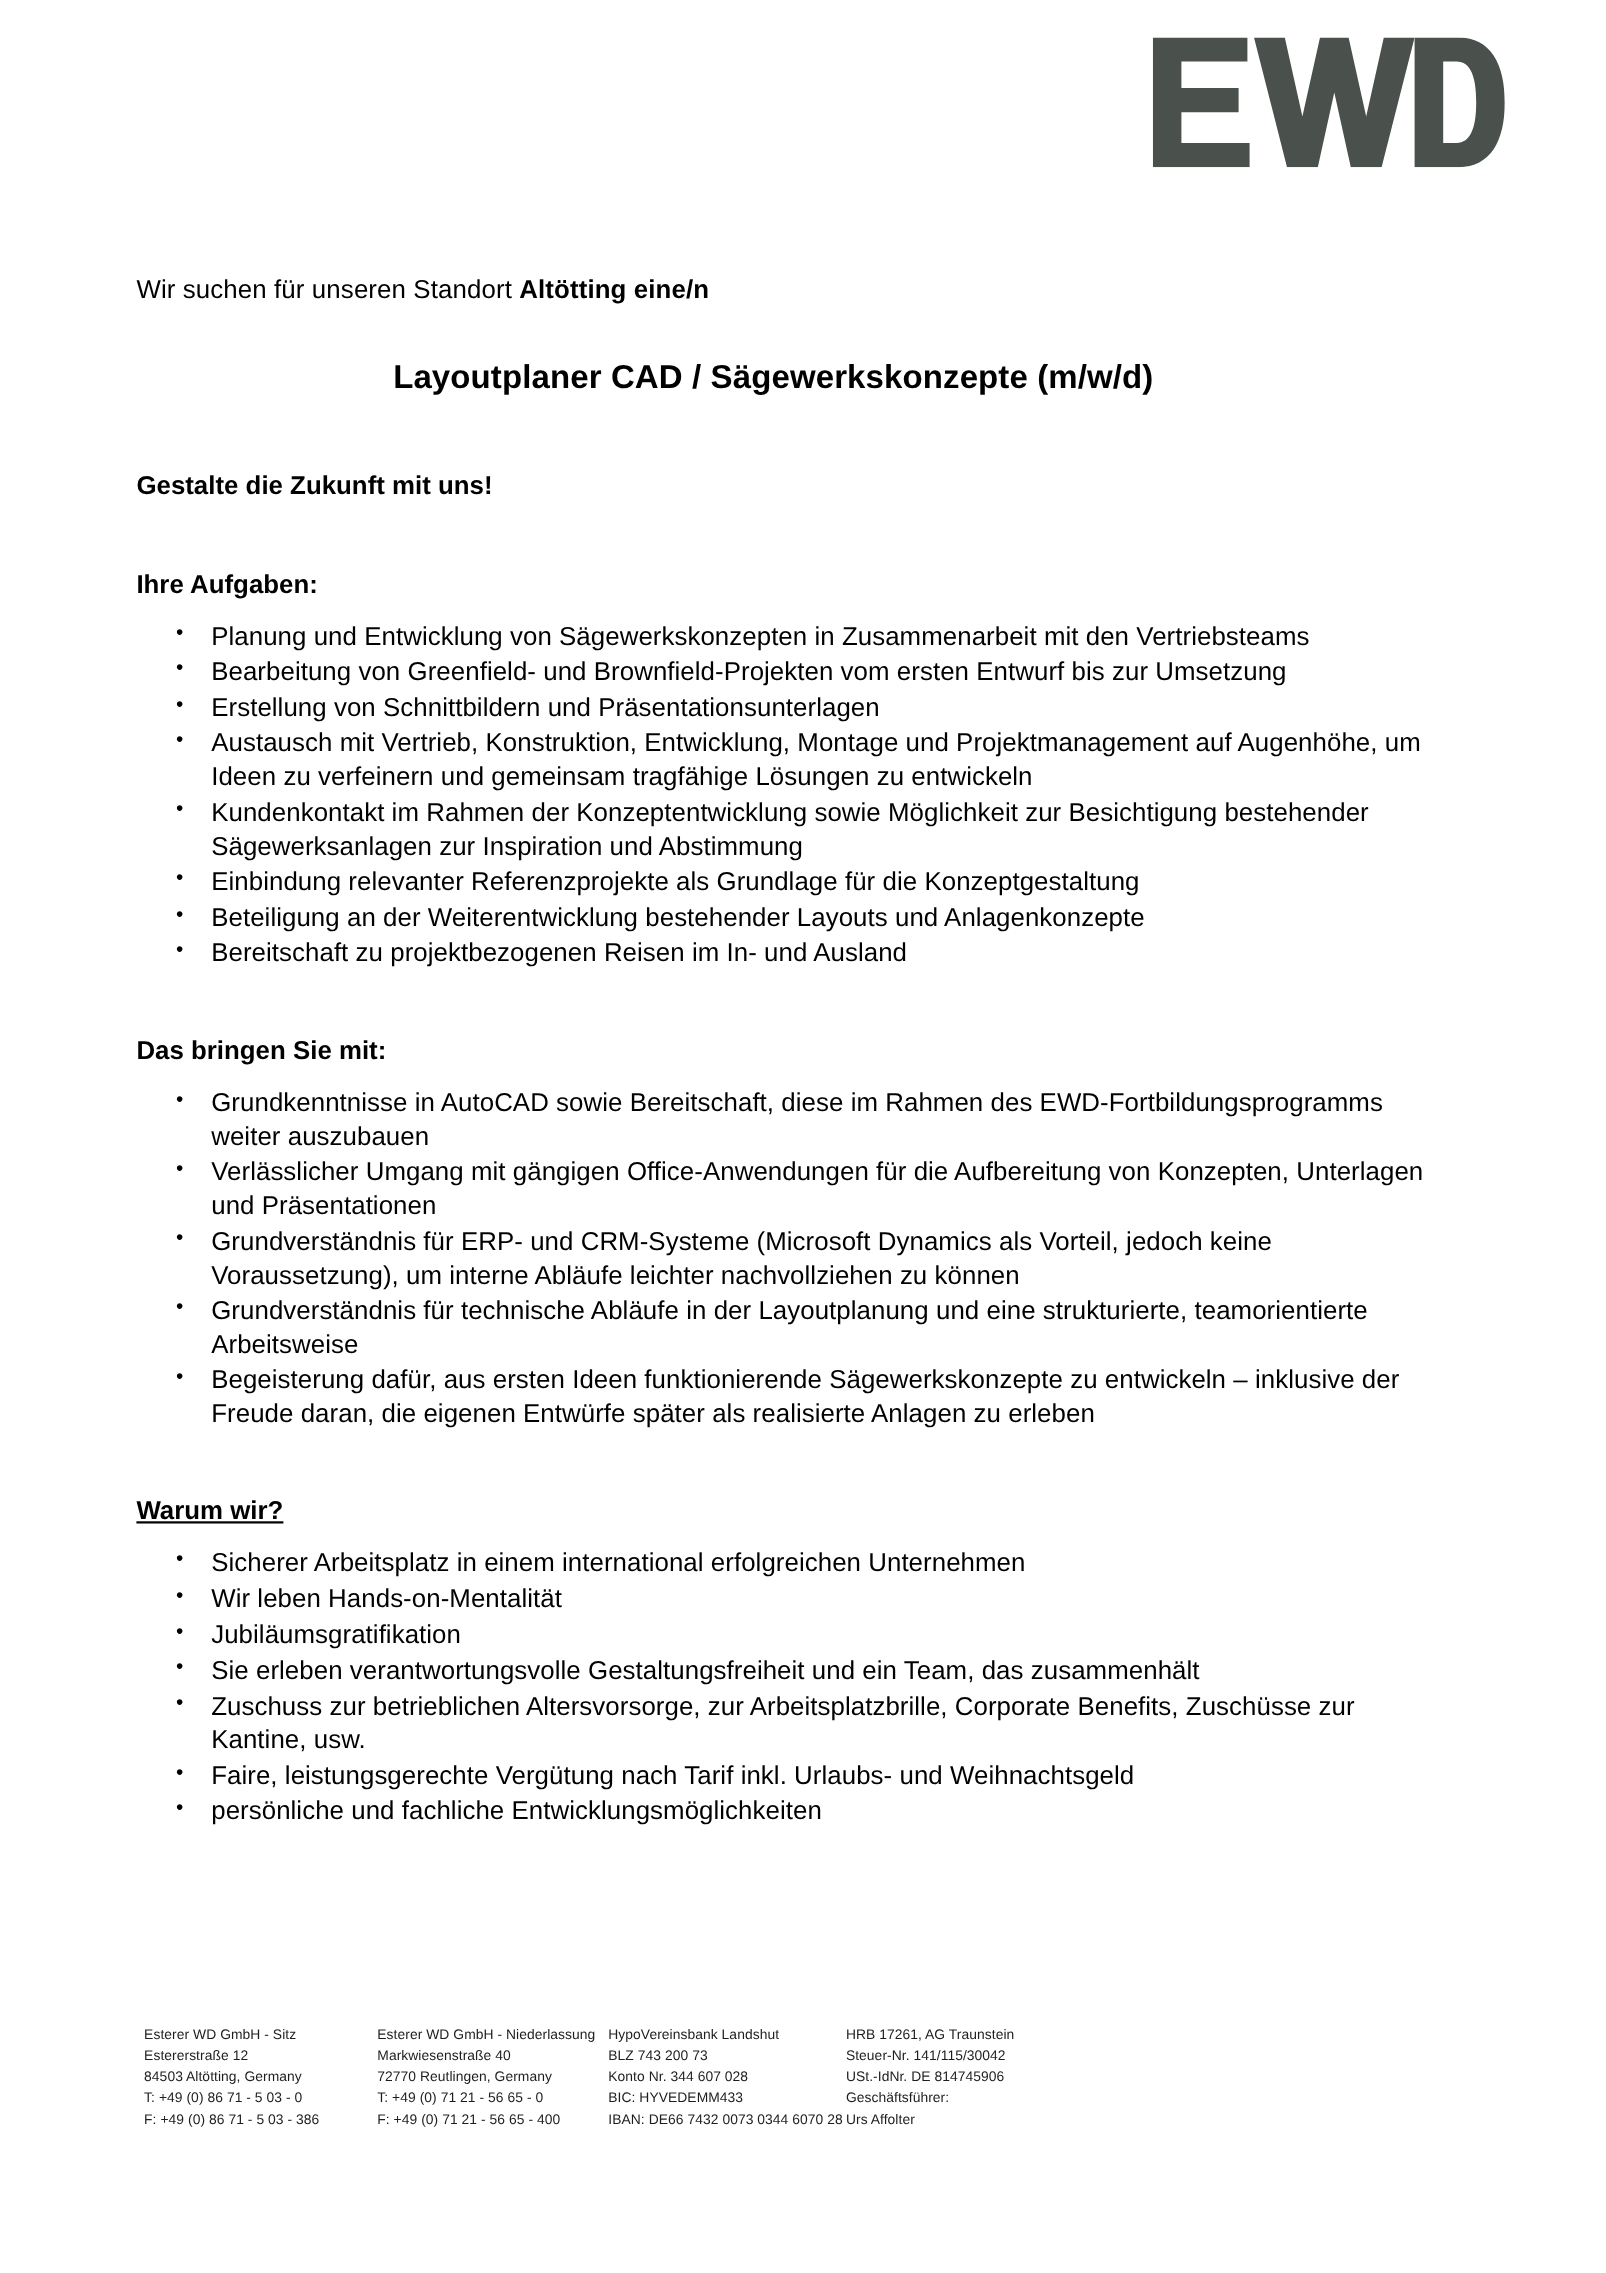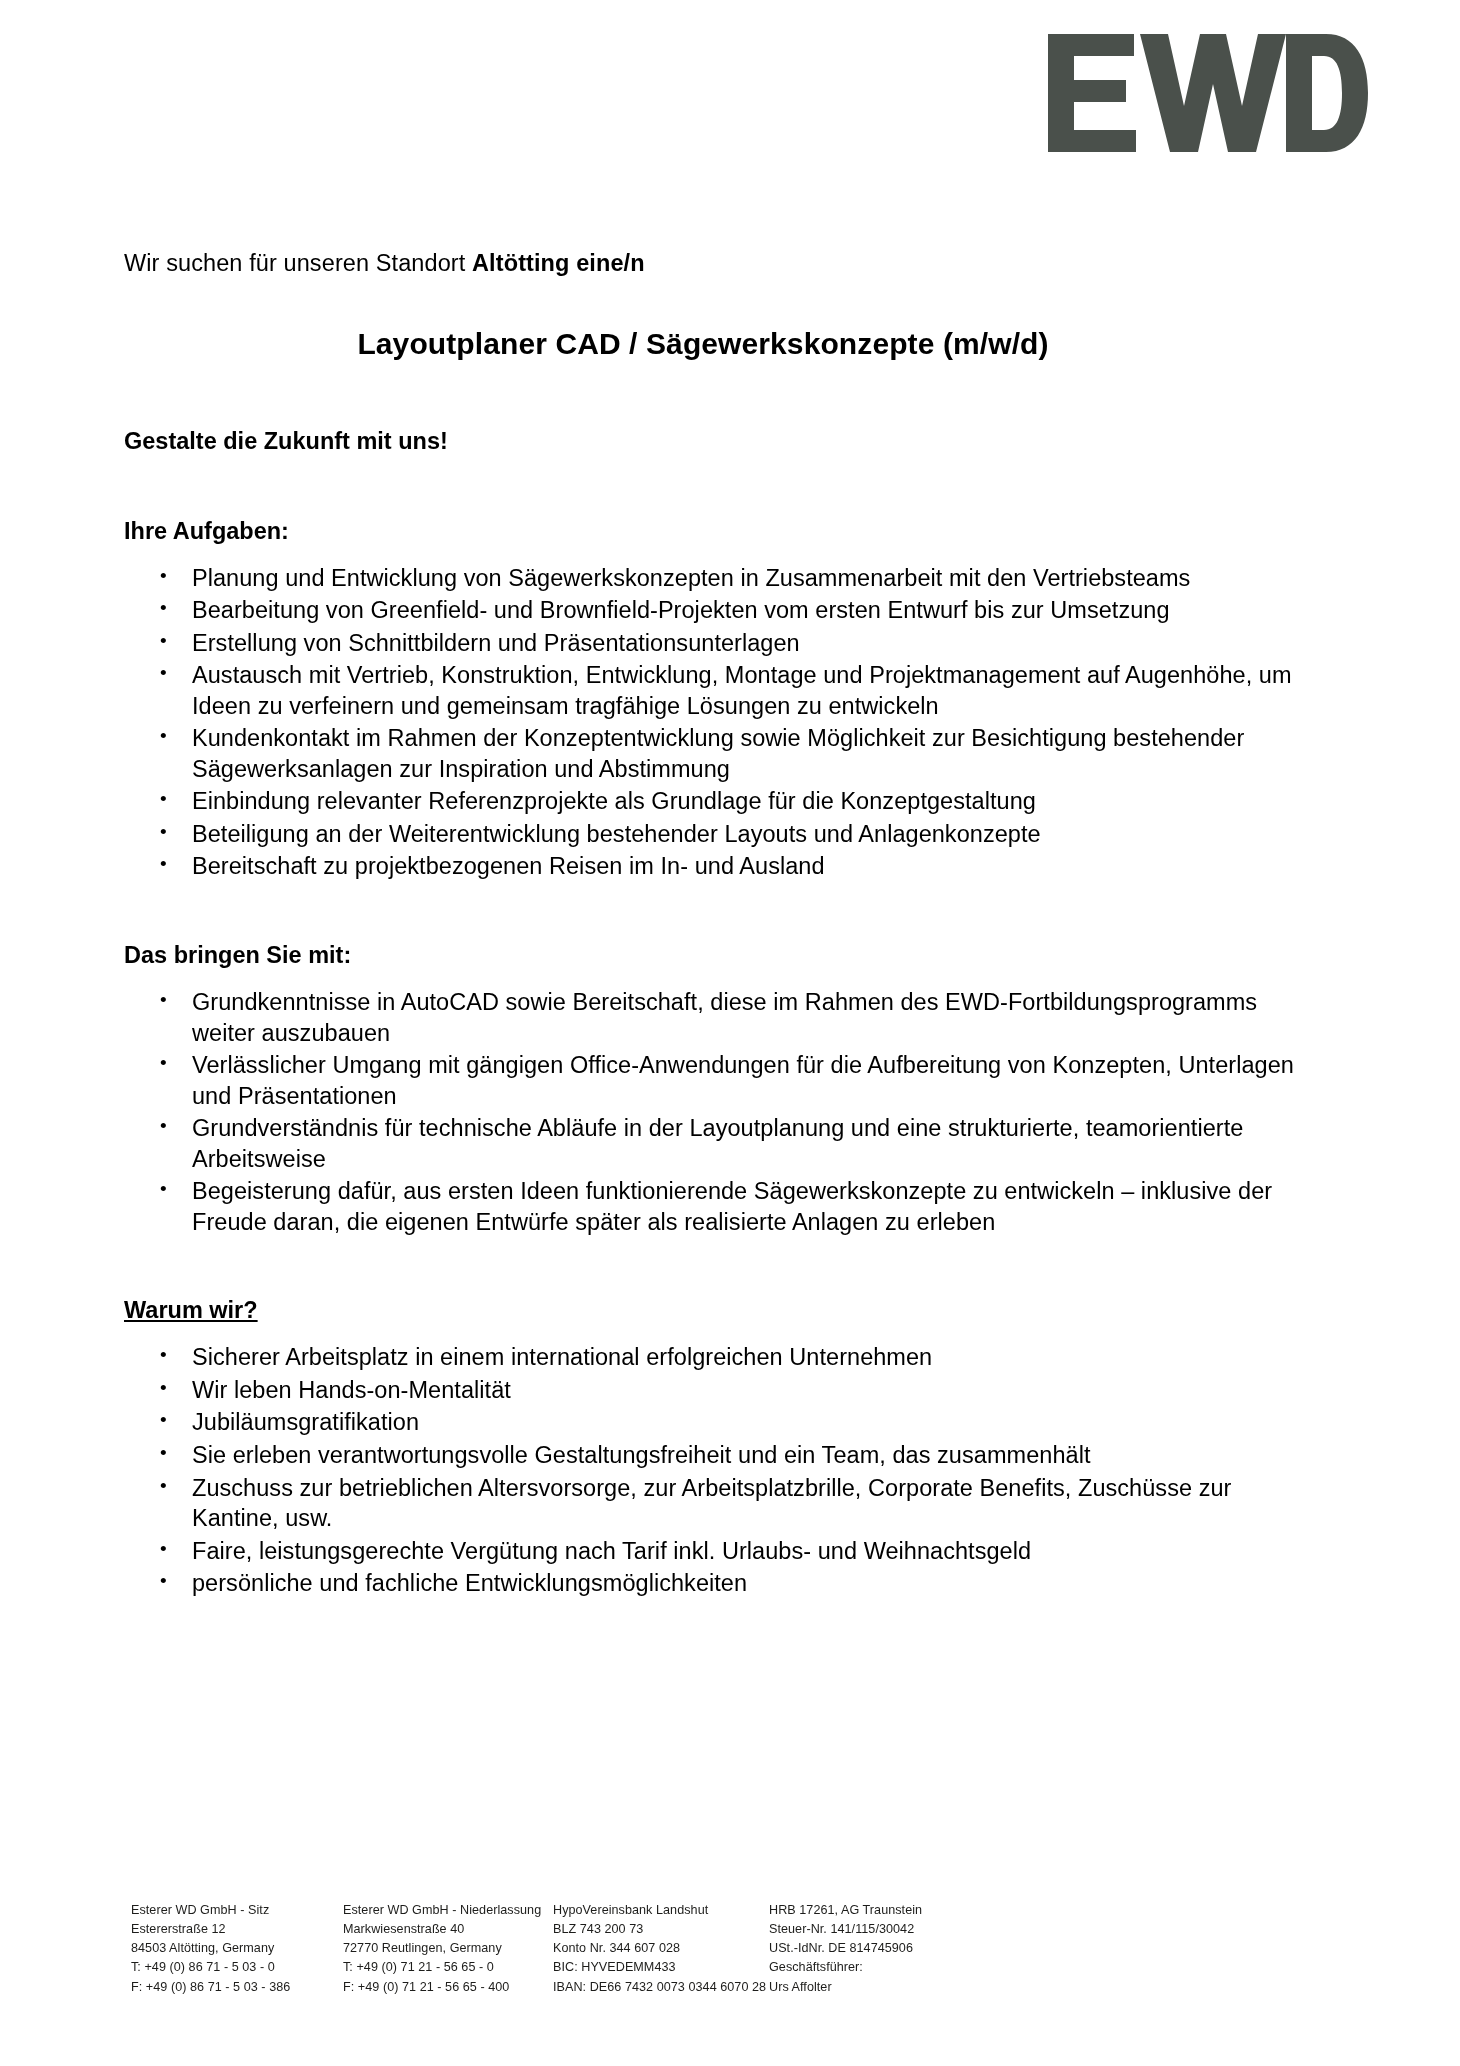--- a/index.html
+++ b/index.html
@@ -97,21 +97,21 @@
     left: 36px;
     top: -1px;
     font-size: 19px;
     line-height: 1.45;
   }
 
   
   .footer {
     position: absolute;
     left: 131px;
-    top: 1901px;
+    top: 1841px;
     width: 1200px;
     display: flex;
     justify-content: flex-start;
     font-size: 12.6px;
     line-height: 1.52;
     color: #1d1d1b;
     letter-spacing: 0.05px;
   }
   .footer-col {
     box-sizing: border-box;
@@ -159,20 +159,21 @@
       <li>Kundenkontakt im Rahmen der Konzeptentwicklung sowie Möglichkeit zur Besichtigung bestehender Sägewerksanlagen zur Inspiration und Abstimmung</li>
       <li>Einbindung relevanter Referenzprojekte als Grundlage für die Konzeptgestaltung</li>
       <li>Beteiligung an der Weiterentwicklung bestehender Layouts und Anlagenkonzepte</li>
       <li>Bereitschaft zu projektbezogenen Reisen im In- und Ausland</li>
     </ul>
 
     <h2 class="section-head sec-bringen">Das bringen Sie mit:</h2>
     <ul class="bullets">
       <li>Grundkenntnisse in AutoCAD sowie Bereitschaft, diese im Rahmen des EWD-Fortbildungsprogramms weiter auszubauen</li>
       <li>Verlässlicher Umgang mit gängigen Office-Anwendungen für die Aufbereitung von Konzepten, Unterlagen und Präsentationen</li>
+      <li>Grundverständnis für ERP- und CRM-Systeme (Microsoft Dynamics als Vorteil, jedoch keine Voraussetzung), um interne Abläufe leichter nachvollziehen zu können</li>
       <li>Grundverständnis für technische Abläufe in der Layoutplanung und eine strukturierte, teamorientierte Arbeitsweise</li>
       <li>Begeisterung dafür, aus ersten Ideen funktionierende Sägewerkskonzepte zu entwickeln – inklusive der Freude daran, die eigenen Entwürfe später als realisierte Anlagen zu erleben</li>
     </ul>
 
     <h2 class="section-head sec-warum">Warum wir?</h2>
     <ul class="bullets">
       <li>Sicherer Arbeitsplatz in einem international erfolgreichen Unternehmen</li>
       <li>Wir leben Hands-on-Mentalität</li>
       <li>Jubiläumsgratifikation</li>
       <li>Sie erleben verantwortungsvolle Gestaltungsfreiheit und ein Team, das zusammenhält</li>

